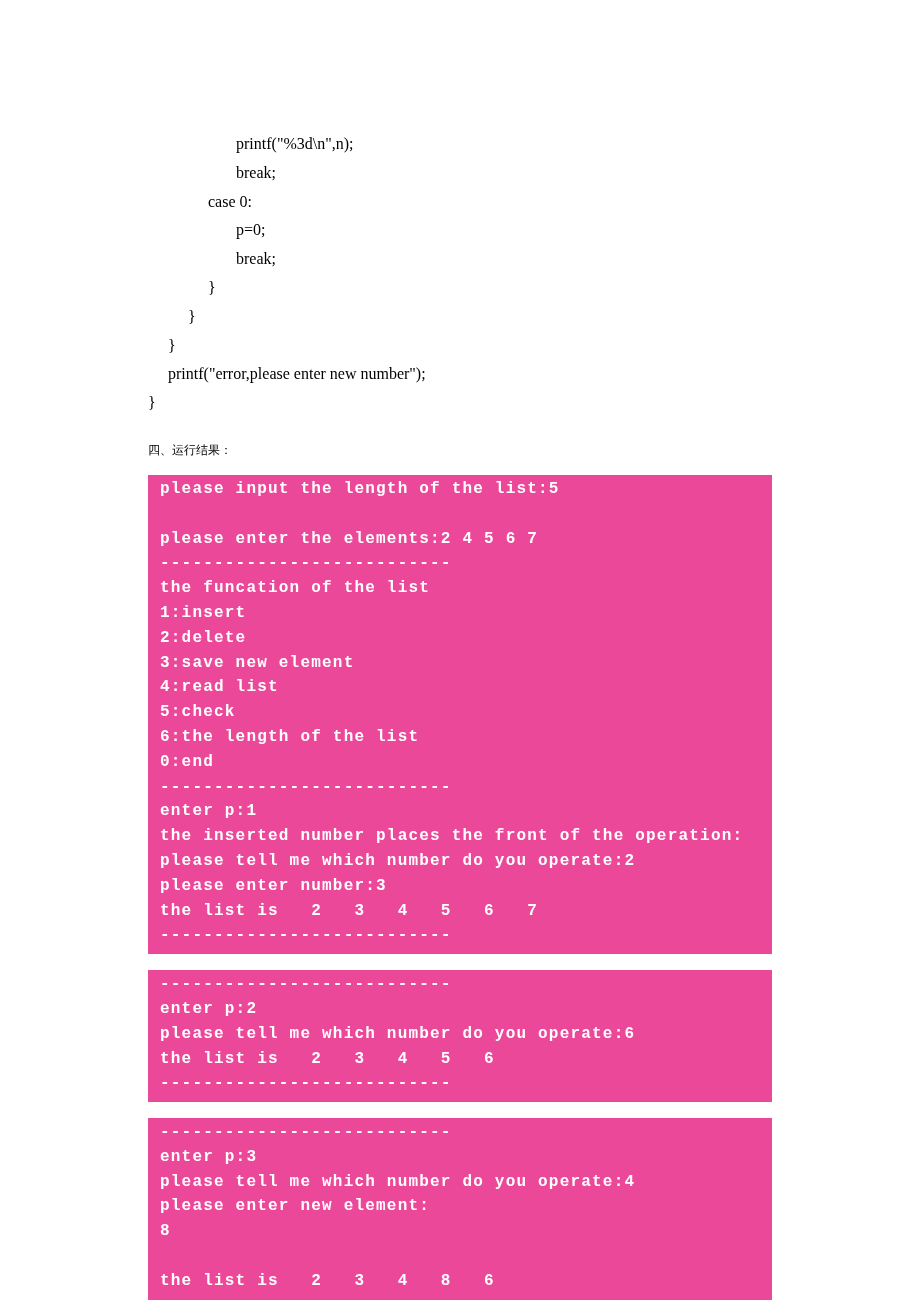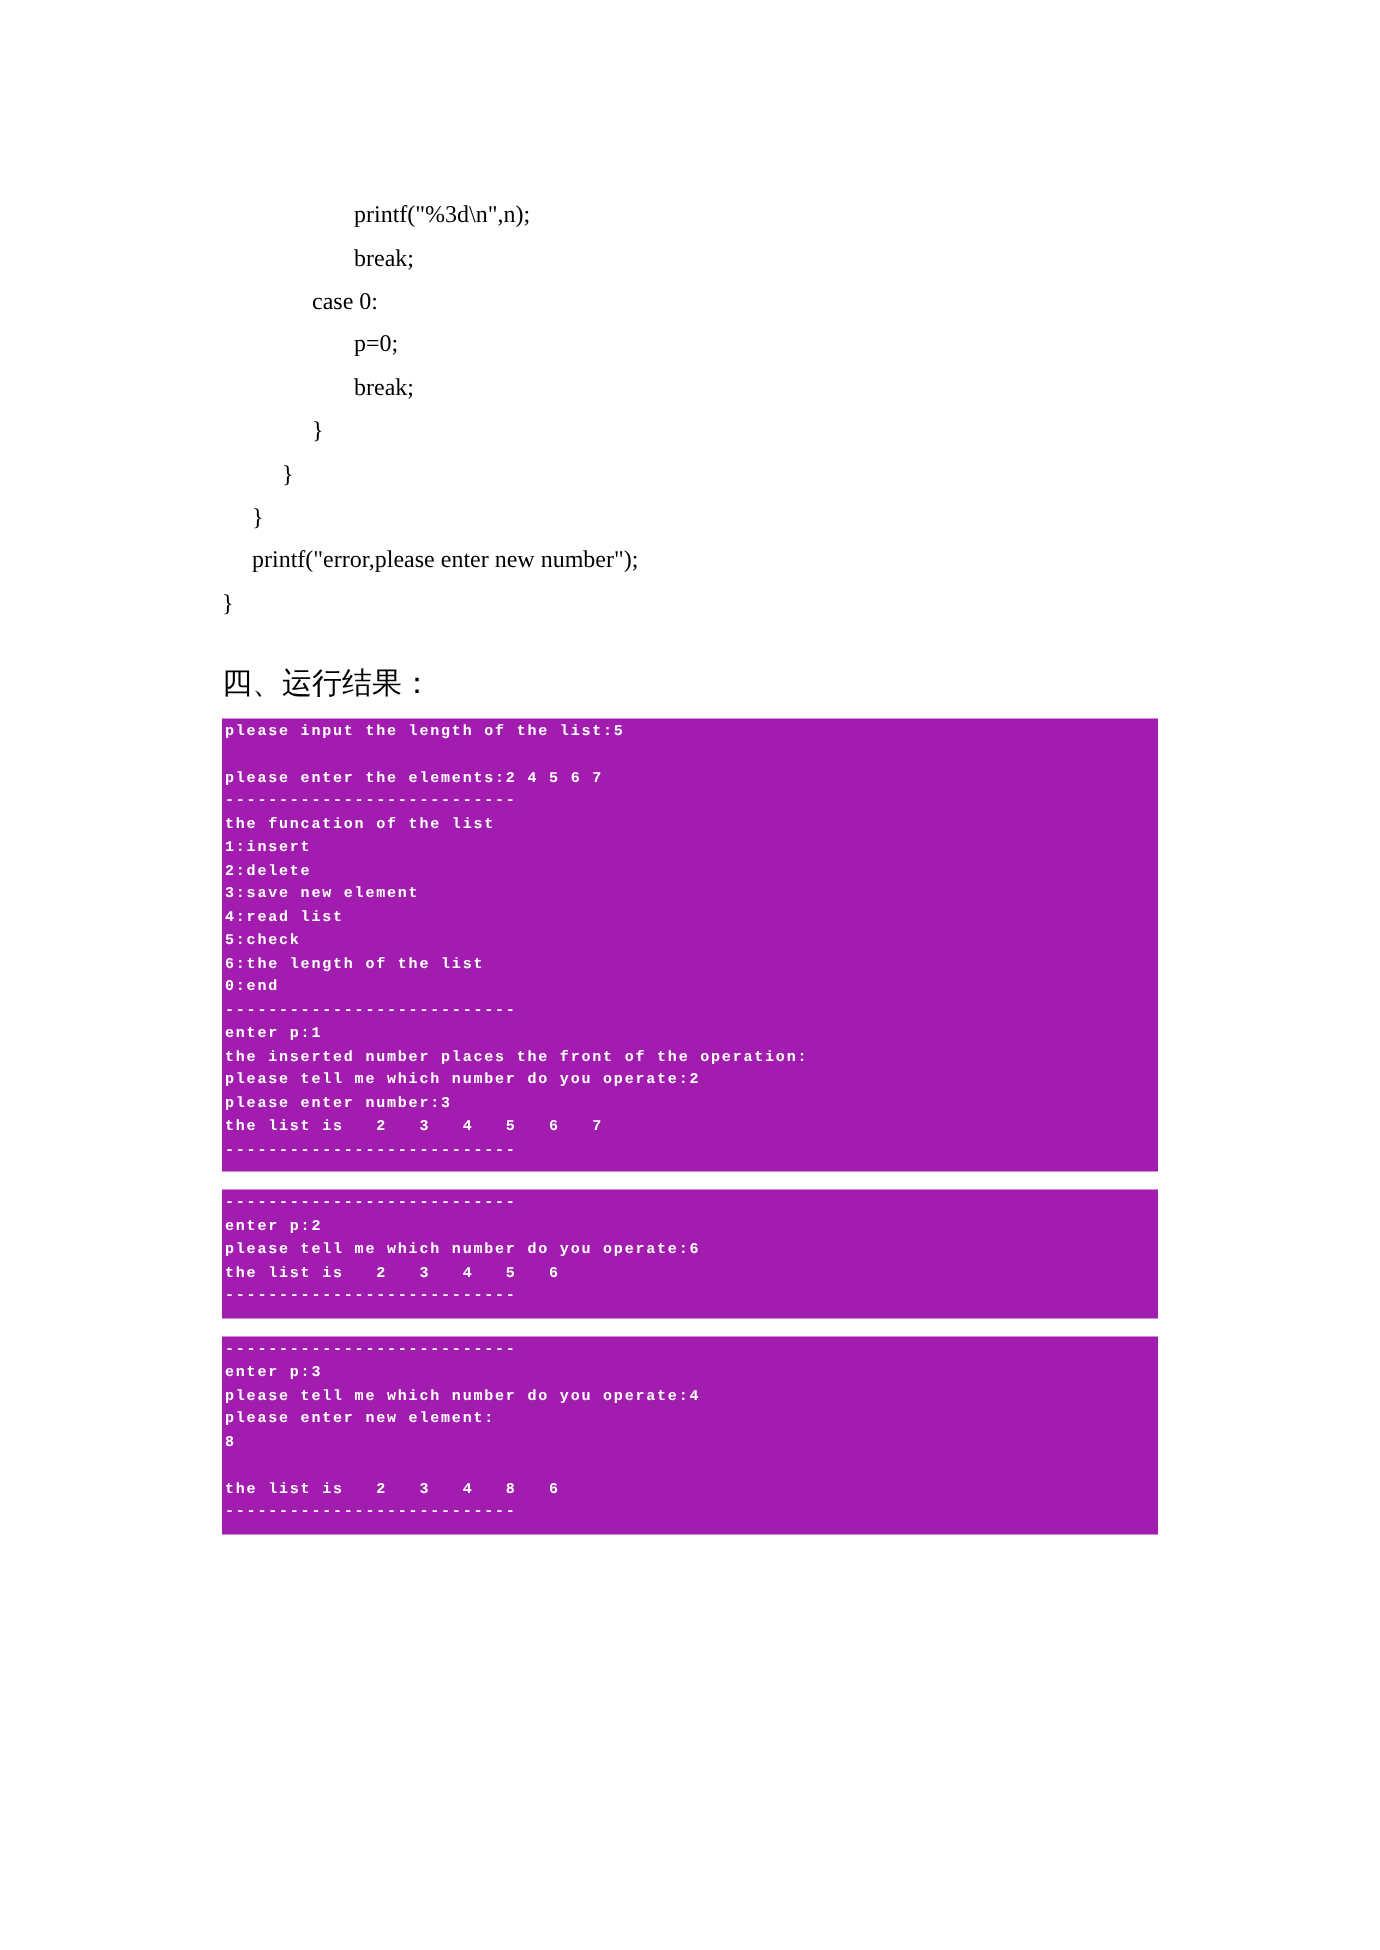--- a/index.html
+++ b/index.html
@@ -17,33 +17,33 @@
   }
   .code-block {
     font-family: "Times New Roman", serif;
     font-size: 16px;
     line-height: 1.8;
     white-space: pre;
     margin: 0;
   }
   .section-title {
     font-family: SimSun, "Times New Roman", serif;
-    font-size: 20px;
+    font-size: 12px;
     margin-top: 24px;
     margin-bottom: 4px;
   }
   .terminal {
-    background: #a21caf;
+    background: #ec4899;
     color: #fff;
     font-family: "Courier New", monospace;
-    font-size: 10px;
+    font-size: 16px;
     letter-spacing: 1.2px;
     font-weight: bold;
     line-height: 1.55;
-    padding: 2px 2px 6px 2px;
+    padding: 2px 2px 6px 12px;
     margin-bottom: 12px;
     white-space: pre;
     overflow: hidden;
   }
 </style>
 </head>
 <body>
 
 <pre class="code-block">                      printf("%3d\n",n);
                       break;

